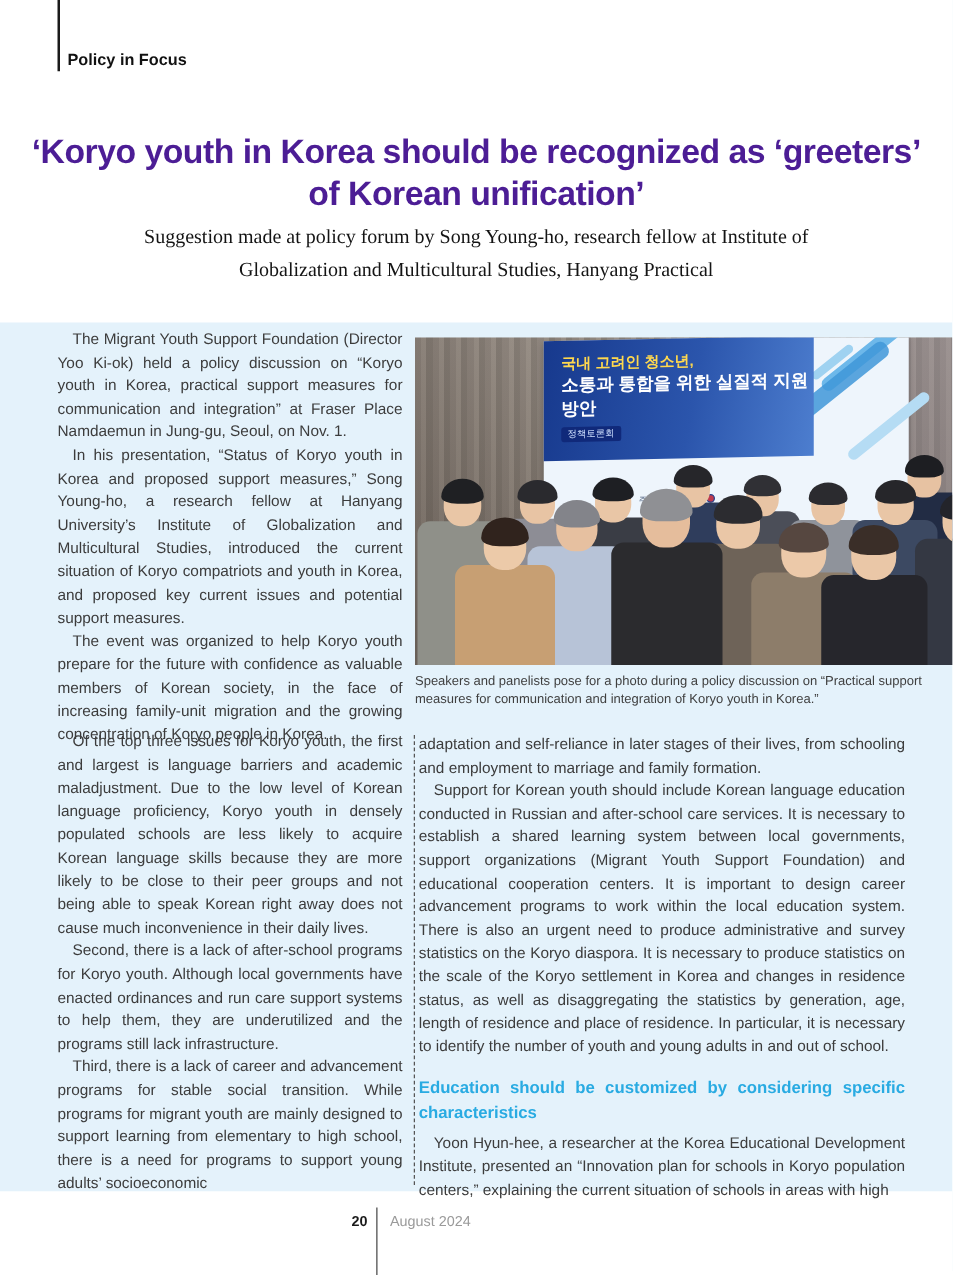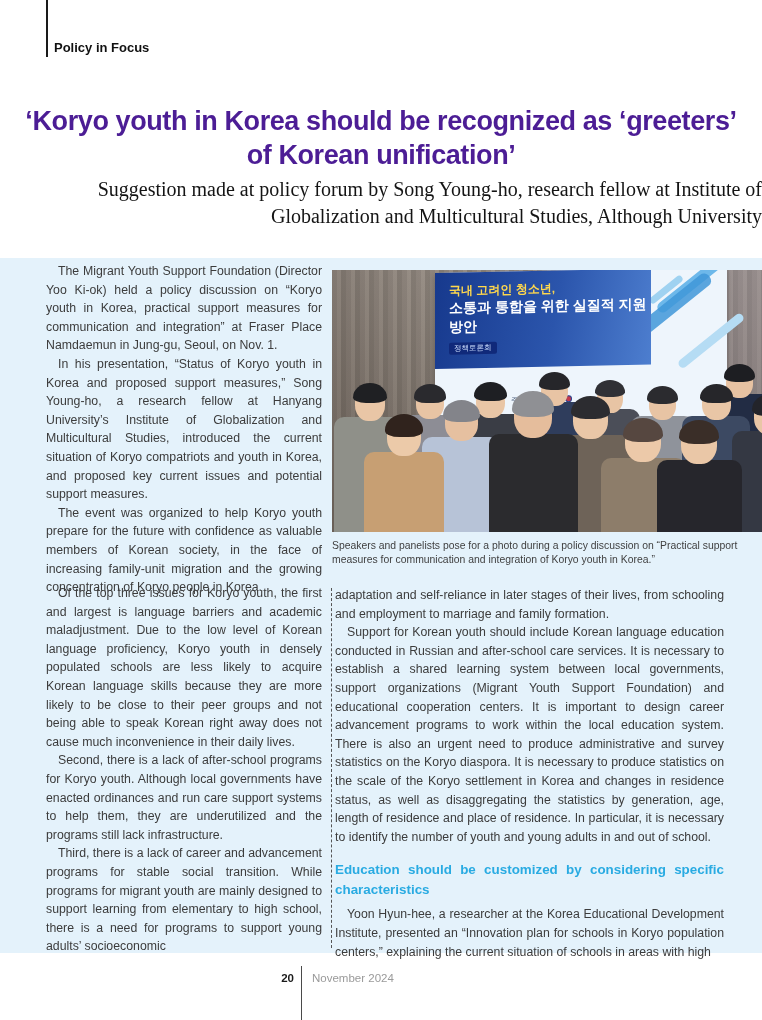--- a/index.html
+++ b/index.html
@@ -6,23 +6,23 @@
   .page{position:relative;width:762px;height:1020px;background:#ffffff;overflow:hidden;
         font-family:"Liberation Sans",sans-serif;color:#3c3c3c;}
 
   
   .kicker-rule{position:absolute;left:46px;top:0;width:2px;height:57px;background:#1a1a1a;}
   .kicker{position:absolute;left:54px;top:40px;font-size:13px;font-weight:bold;color:#111;}
 
   
   .headline{position:absolute;left:0;top:104px;width:762px;margin:0;text-align:center;
             font-size:27px;line-height:34px;font-weight:700;letter-spacing:-0.4px;}
-  .subtitle{position:absolute;left:0;top:176px;width:762px;margin:0;text-align:right;
+  .subtitle{position:absolute;left:0;top:176px;width:762px;margin:0;text-align:center;
             font-family:"Liberation Serif",serif;font-weight:400;
-            font-size:20px;line-height:27px;color:#141414;}
+            font-size:16px;line-height:27px;color:#141414;}
 
   
   .panel{position:absolute;left:0;top:258px;width:762px;height:695px;}
 
   
   .intro-col{position:absolute;left:46px;top:262px;width:276px;}
   .intro-col p, .col p{margin:0;font-size:12.3px;line-height:18.6px;text-align:justify;
                        text-indent:12px;color:#3c3c3c;}
 
   
@@ -78,21 +78,21 @@
 </head>
 <body>
 
 <div class="page">
 
   <div class="kicker-rule"></div>
   <div class="kicker">Policy in Focus</div>
 
   <h1 class="headline" style="color: #4c1d95;"><span>‘Koryo youth in Korea should be recognized as ‘greeters’</span><br><span>of Korean unification’</span></h1>
 
-  <h2 class="subtitle"><span>Suggestion made at policy forum by Song Young-ho, research fellow at Institute of</span><br><span>Globalization and Multicultural Studies, Although University</span></h2>
+  <h2 class="subtitle"><span>Suggestion made at policy forum by Song Young-ho, research fellow at Institute of</span><br><span>Globalization and Multicultural Studies, Hanyang Practical</span></h2>
 
   <div class="panel" style="background: rgb(228, 242, 251);"></div>
 
   <div class="intro-col col">
       <p>The Migrant Youth Support Foundation (Director Yoo Ki-ok) held a policy discussion on “Koryo youth in Korea, practical support measures for communication and integration” at Fraser Place Namdaemun in Jung-gu, Seoul, on Nov. 1.</p>
       <p>In his presentation, “Status of Koryo youth in Korea and proposed support measures,” Song Young-ho, a research fellow at Hanyang University’s Institute of Globalization and Multicultural Studies, introduced the current situation of Koryo compatriots and youth in Korea, and proposed key current issues and potential support measures.</p>
       <p>The event was organized to help Koryo youth prepare for the future with confidence as valuable members of Korean society, in the face of increasing family-unit migration and the growing concentration of Koryo people in Korea.</p>
     </div>
 
   <figure class="photo">
@@ -228,16 +228,16 @@
       </div>
     <h3 class="col-heading" style="color: rgb(41, 171, 226);">Education should be customized by considering specific characteristics</h3>
     <div>
         <p>Yoon Hyun-hee, a researcher at the Korea Educational Development Institute, presented an “Innovation plan for schools in Koryo population centers,” explaining the current situation of schools in areas with high</p>
       </div>
   </div>
 
   <div class="footer">
     <span class="pagenum">20</span>
     <span class="footrule"></span>
-    <span class="issue">November 2024</span>
+    <span class="issue">August 2024</span>
   </div>
 
 </div>
 
 </body></html>

